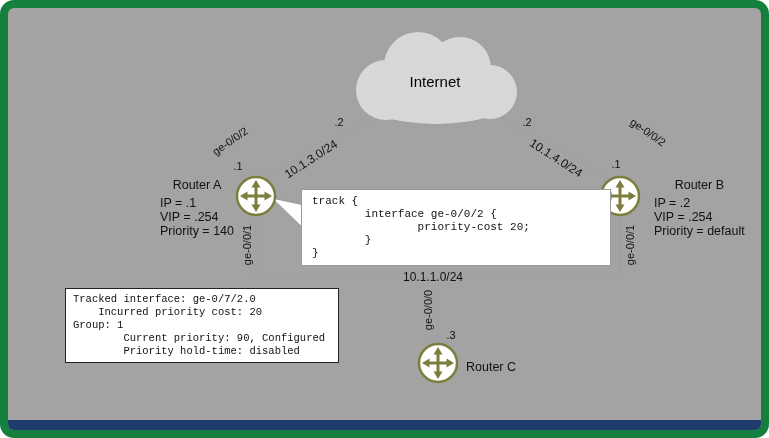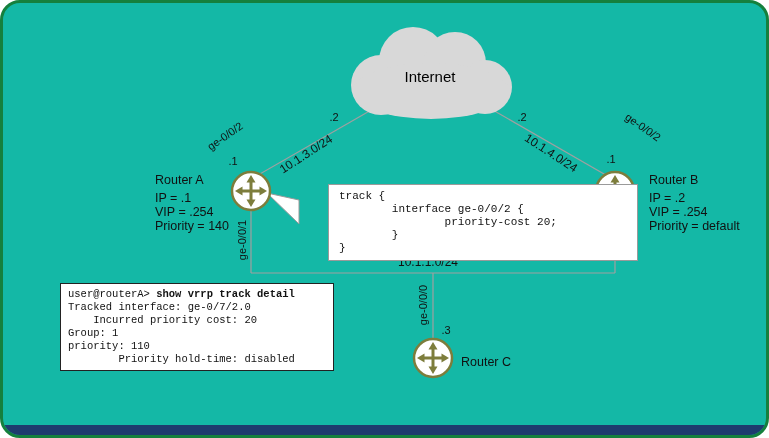--- a/index.html
+++ b/index.html
@@ -1,48 +1,47 @@
 <!DOCTYPE html>
 <html><head>
 <meta charset="utf-8">
 <style>
   html,body{margin:0;padding:0;background:#fff;}
   .stage{
     position:relative;
     width:769px;height:438px;
     box-sizing:border-box;
-    background:#14b8a6;
-    border:3px solid #15803d;
-    border-radius:20px;
+    background:#a3a3a3;
+    border:8px solid #15803d;
+    border-radius:14px;
     overflow:hidden;
     font-family:"Liberation Sans",sans-serif;
   }
   .wires{position:absolute;left:0;top:0;width:769px;height:438px;}
   .lbl{
     position:absolute;
     font:12px "Liberation Sans",sans-serif;
     color:#111;
     white-space:nowrap;
   }
   .sm{font-size:11px;}
   .ctr{transform:translate(-50%,-50%);}
   .router-text{position:absolute;font-size:12.5px;color:#111;line-height:14px;}
-  .router-text .rname{margin-bottom:4px;}
+  .router-text .rname{margin-bottom:4px;text-align:center;}
   .footer-bar{
     position:absolute;left:0;right:0;bottom:0;height:10px;
     background:#1e3c6e;
   }
   .callout{
     position:absolute;left:293px;top:181px;width:310px;
     box-sizing:border-box;
     background:#fff;border:1px solid #9a9a9a;
     padding:5px 10px;
     font:11px/13px "Liberation Mono","DejaVu Sans Mono",monospace;
     color:#111;
-    margin-left:32px;
   }
   .callout div{white-space:pre;}
   .console{
     position:absolute;left:57px;top:280px;width:274px;
     box-sizing:border-box;
     background:#fff;border:1.5px solid #222;
     padding:4px 7px;
     font:10.5px/13px "Liberation Mono","DejaVu Sans Mono",monospace;
     color:#111;
   }
@@ -113,37 +112,36 @@
   <div class="lbl sm" style="left:222px;top:133px;transform:translate(-50%,-50%) rotate(-35deg);">ge-0/0/2</div>
   <div class="lbl" style="left:303px;top:151px;transform:translate(-50%,-50%) rotate(-33deg);">10.1.3.0/24</div>
   <div class="lbl sm ctr" style="left:230px;top:158px;">.1</div>
   <div class="lbl sm ctr" style="left:331px;top:114px;">.2</div>
 
   <div class="lbl sm" style="left:640px;top:124px;transform:translate(-50%,-50%) rotate(35deg);">ge-0/0/2</div>
   <div class="lbl" style="left:548px;top:150px;transform:translate(-50%,-50%) rotate(33deg);">10.1.4.0/24</div>
   <div class="lbl sm ctr" style="left:608px;top:156px;">.1</div>
   <div class="lbl sm ctr" style="left:519px;top:114px;">.2</div>
 
-  <div class="lbl ctr" style="left:425px;top:259px;">10.1.1.0/24</div>
+  <div class="lbl ctr" style="left:425px;top:269px;">10.1.1.0/24</div>
   <div class="lbl sm" style="left:239px;top:237px;transform:translate(-50%,-50%) rotate(-90deg);">ge-0/0/1</div>
   <div class="lbl sm" style="left:622px;top:237px;transform:translate(-50%,-50%) rotate(-90deg);">ge-0/0/1</div>
   <div class="lbl sm" style="left:420px;top:302px;transform:translate(-50%,-50%) rotate(-90deg);">ge-0/0/0</div>
   <div class="lbl sm ctr" style="left:443px;top:327px;">.3</div>
 
   <div class="callout">
     <div>track {</div>
     <div>        interface ge-0/0/2 {</div>
     <div>                priority-cost 20;</div>
     <div>        }</div>
     <div>}</div>
   </div>
 
   <div class="console">
-    <div><span>user@routerA&gt; </span><span class="cmd">show vrrp track detail</span></div>
     <div>Tracked interface: ge-0/7/2.0</div>
     <div>    Incurred priority cost: 20</div>
     <div>Group: 1</div>
-    <div>priority: 110</div>
+    <div>        Current priority: 90, Configured</div>
     <div>        Priority hold-time: disabled</div>
   </div>
 
   <div class="footer-bar"></div>
 </div>
 
 </body></html>

